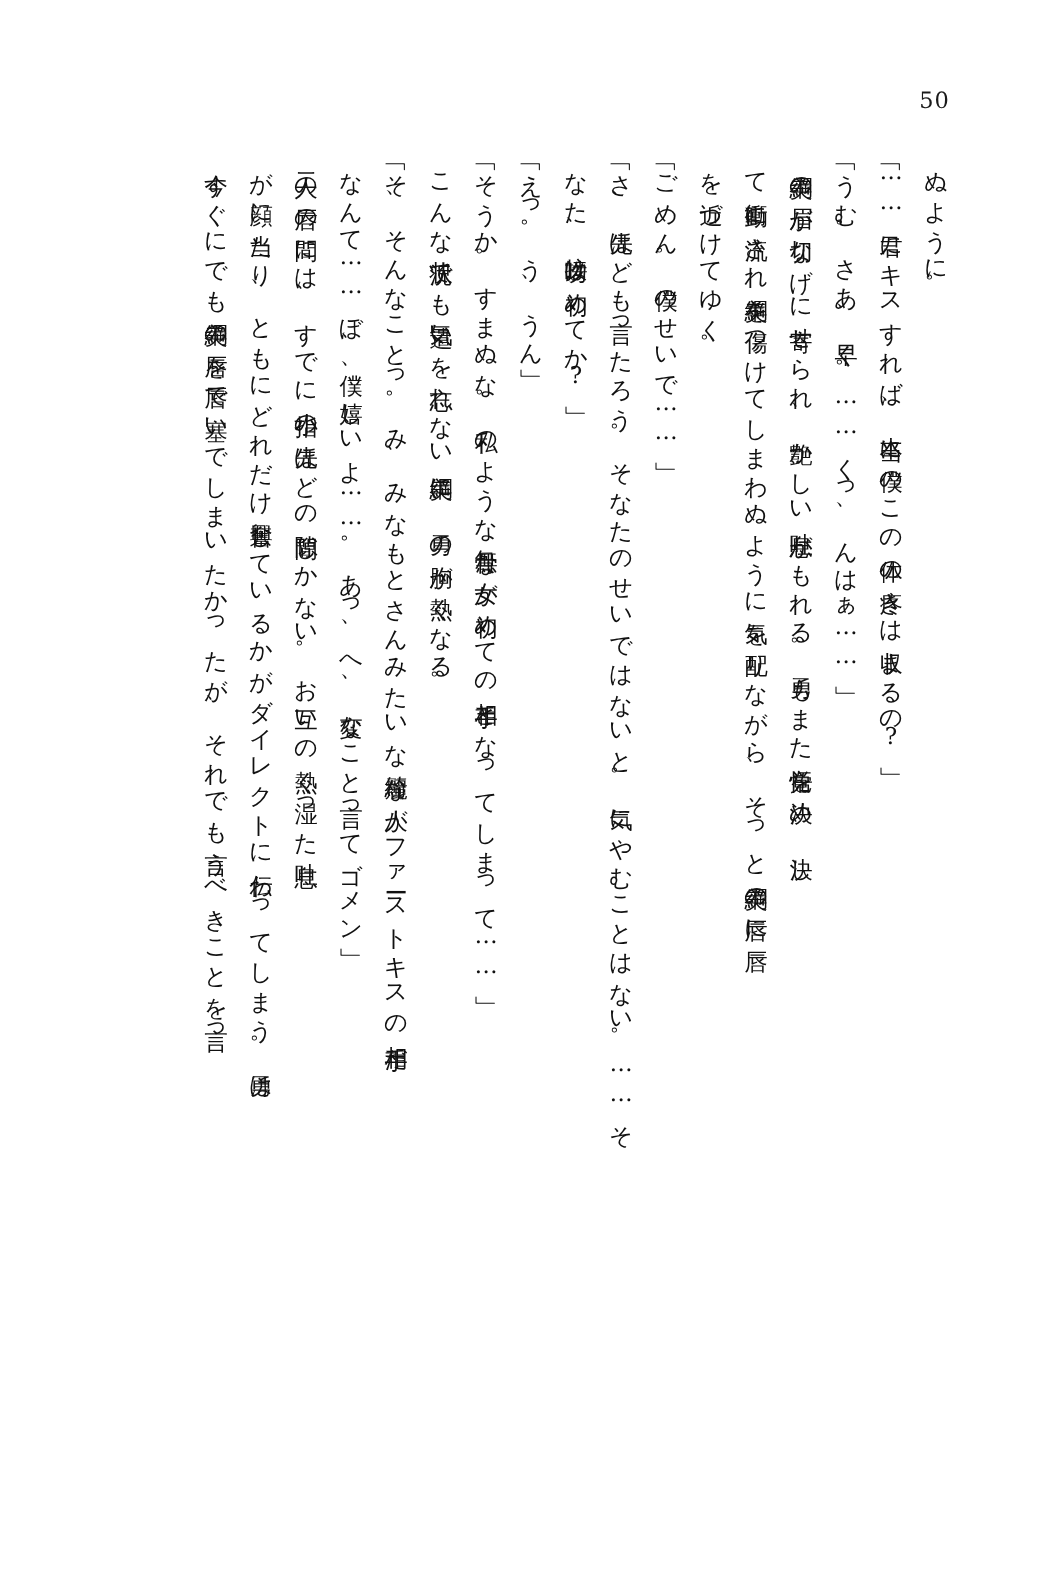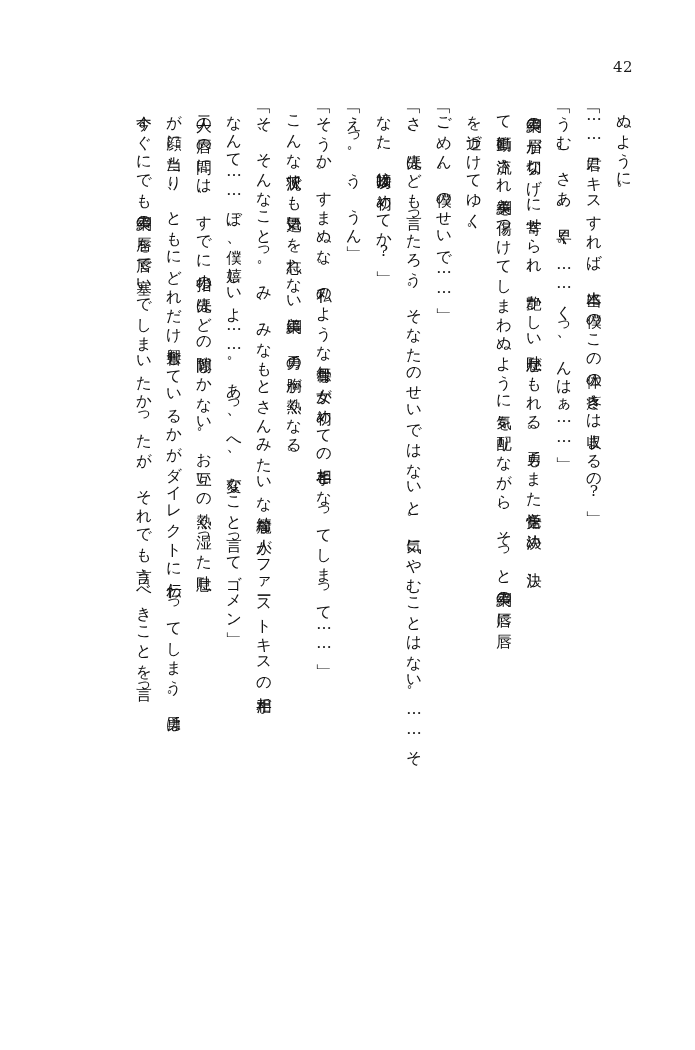--- a/index.html
+++ b/index.html
@@ -48,21 +48,21 @@
     height: 100%;
     white-space: pre;
     font-family: "DejaVu Serif", serif;
     font-weight: 500;
   }
 </style>
 </head>
 <body>
 
 <div class="page">
-  <div class="page-number">42</div>
+  <div class="page-number">50</div>
   <div class="text-block">
     <div class="line">ぬように。</div>
     <div class="line">「……君にキスすれば、本当に僕のこの体の疼きは収まるの?」</div>
     <div class="line">「うむ。さあ、早く。……くっ、んはぁ……」</div>
     <div class="line">美綱の眉が切なげに寄せられ、艶かしい吐息がもれる。勇もまた覚悟を決め、決し</div>
     <div class="line">て衝動に流され美綱を傷つけてしまわぬように気を配りながら、そっと美綱の唇に唇</div>
     <div class="line">を近づけてゆく。</div>
     <div class="line">「ごめん。僕のせいで……」</div>
     <div class="line">「さ、先ほども言ったろう。そなたのせいではないと。気にやむことはない。……そ</div>
     <div class="line">なた、接吻は初めてか?」</div>

